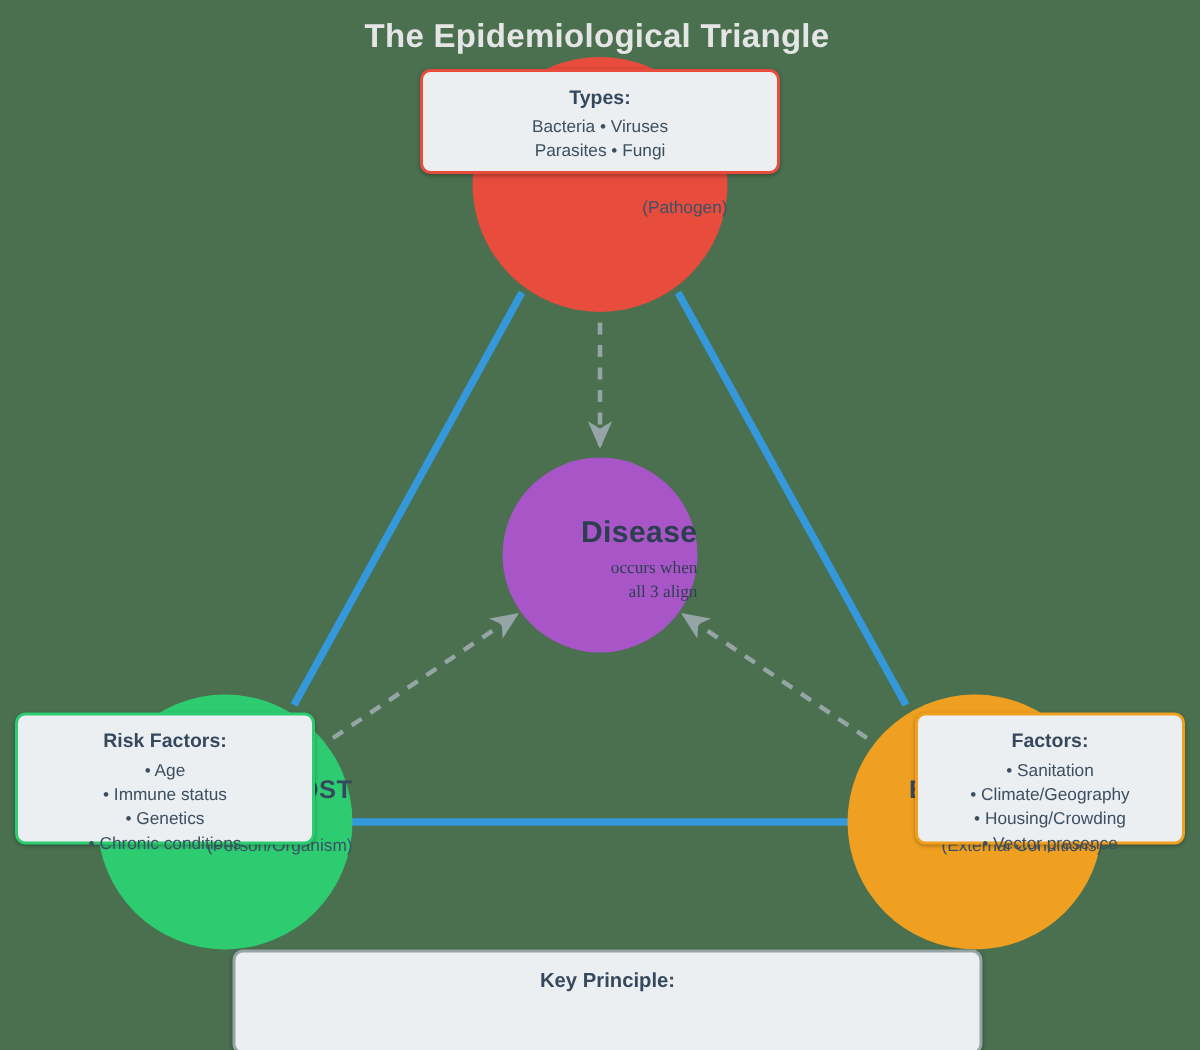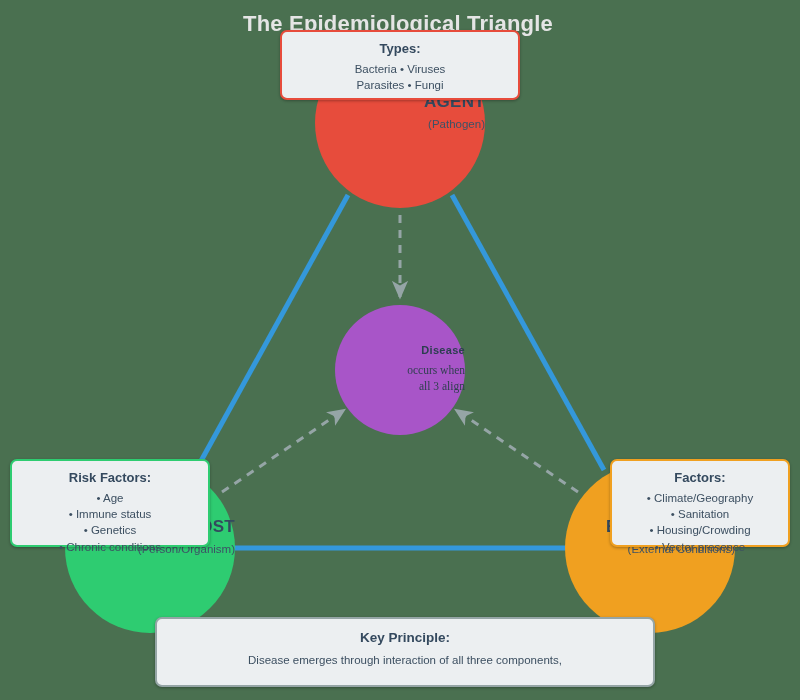--- a/index.html
+++ b/index.html
@@ -39,21 +39,21 @@
   }
   .node .node-title {
     font-weight: bold;
     font-size: 17px;
     letter-spacing: .3px;
     line-height: 1;
   }
   .node .node-sub {
     font-size: 11.5px;
     line-height: 1;
-    margin-top: 9px;
+    margin-top: 24px;
     color: #3d5266;
   }
 
   #agent-node {
     left: 315px; top: 38px;
     width: 170px; height: 170px;
     background: #e74c3c;
   }
   #agent-node .node-title { margin-top: 55px; }
 
@@ -71,21 +71,21 @@
   }
   #environment-node .node-title { margin-top: 55px; }
 
   #disease-node {
     left: 335px; top: 305px;
     width: 130px; height: 130px;
     background: #a855c8;
   }
   #disease-node .node-title {
     margin-top: 40px;
-    font-size: 11px;
+    font-size: 20px;
     color: #2c3e50;
   }
   #disease-node .node-sub {
     margin-top: 7px;
     font-size: 11.5px;
     line-height: 1.35;
     color: #2f3f4f;
     font-family: Liberation Serif, serif;
   }
 
@@ -104,20 +104,21 @@
   
   .card {
     position: absolute;
     box-sizing: border-box;
     background: #eceff1;
     border-radius: 7px;
     text-align: center;
     color: #34495e;
     box-shadow: 0 1px 3px rgba(0,0,0,.30);
     padding: 9px 10px 10px;
+    margin-top: 16px;
   }
   .card .card-title {
     font-weight: bold;
     font-size: 13px;
     line-height: 1.2;
     margin-bottom: 4px;
   }
   .card .card-line {
     font-size: 11.5px;
     line-height: 1.42;
@@ -203,24 +204,23 @@
   <div class="card" id="host-card">
     <div class="card-title">Risk Factors:</div>
     <div class="card-line">• Age</div>
     <div class="card-line">• Immune status</div>
     <div class="card-line">• Genetics</div>
     <div class="card-line">• Chronic conditions</div>
   </div>
 
   <div class="card" id="environment-card">
     <div class="card-title">Factors:</div>
+    <div class="card-line">• Sanitation</div>
     <div class="card-line">• Climate/Geography</div>
-    <div class="card-line">• Sanitation</div>
     <div class="card-line">• Housing/Crowding</div>
     <div class="card-line">• Vector presence</div>
   </div>
 
   <div class="card" id="principle-card">
     <div class="card-title">Key Principle:</div>
-    <div class="card-line">Disease emerges through interaction of all three components,</div>
   </div>
 
 </div>
 
 </body></html>

